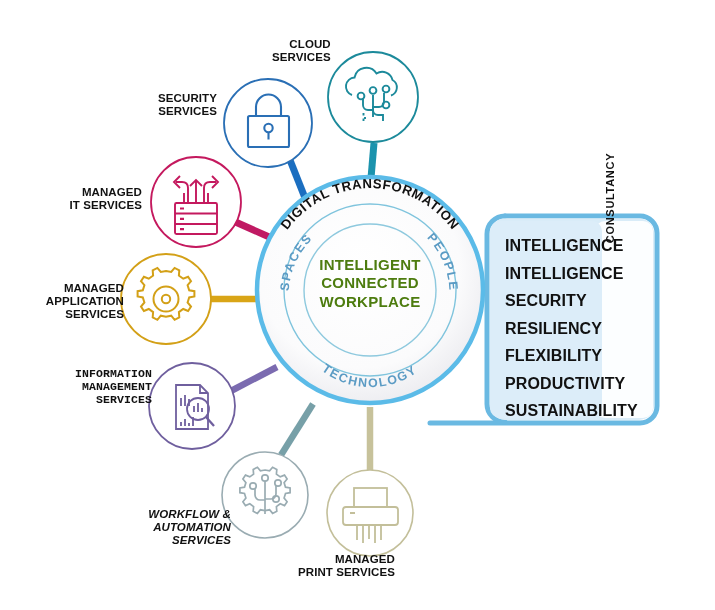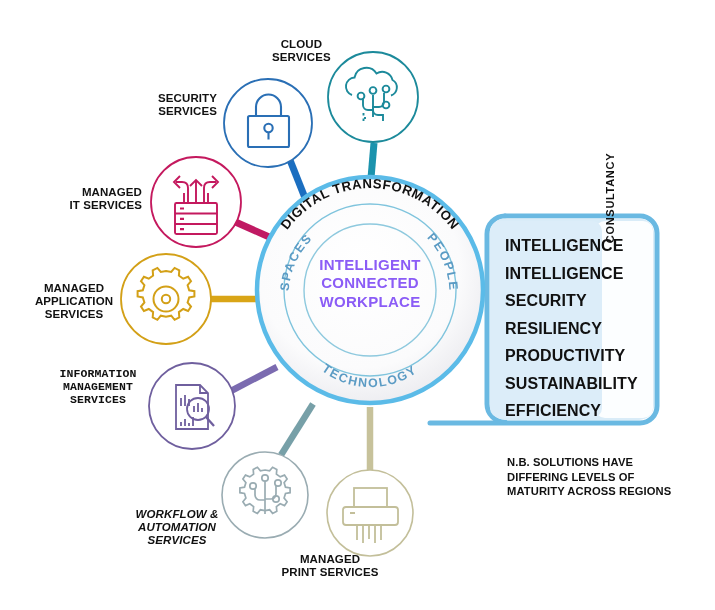--- a/index.html
+++ b/index.html
@@ -9,23 +9,23 @@
     overflow:hidden;position:relative;
   }
   #stage{position:absolute;left:0;top:0;width:715px;height:610px;}
   svg.layer{position:absolute;left:0;top:0;width:715px;height:610px;}
   .lbl{
     position:absolute;font-weight:bold;font-size:11.5px;line-height:1.12;
     letter-spacing:.1px;color:#111111;text-transform:uppercase;
     white-space:pre-line;
   }
   .lbl.r{text-align:right;}
-  .lbl.l{text-align:center;}
+  .lbl.l{text-align:right;}
   .center-title{
-    position:absolute;text-align:center;font-weight:bold;color:#8b5cf6;
+    position:absolute;text-align:center;font-weight:bold;color:#4d7c0f;
     font-size:15px;line-height:1.22;letter-spacing:.3px;white-space:pre-line;
   }
   .cons-list{
     position:absolute;left:505px;top:232px;width:120px;
     font-weight:bold;font-size:16px;line-height:1.72;color:#111;
     letter-spacing:.1px;
   }
   .cons-list div{white-space:nowrap;}
   .cons-vert{
     position:absolute;left:604px;top:258px;width:120px;
@@ -230,24 +230,21 @@
 SERVICES</div>
 
   <div class="lbl l" style="left:265px;top:553px;width:130px;">MANAGED
 PRINT SERVICES</div>
 
   <div class="cons-list">
     <div>INTELLIGENCE</div>
     <div>INTELLIGENCE</div>
     <div>SECURITY</div>
     <div>RESILIENCY</div>
+    <div>FLEXIBILITY</div>
     <div>PRODUCTIVITY</div>
     <div>SUSTAINABILITY</div>
-    <div>EFFICIENCY</div>
   </div>
 
   <div class="cons-vert">CONSULTANCY</div>
 
-  <div class="nb">N.B. SOLUTIONS HAVE
-DIFFERING LEVELS OF
-MATURITY ACROSS REGIONS</div>
 
 </div>
 
 </body></html>

